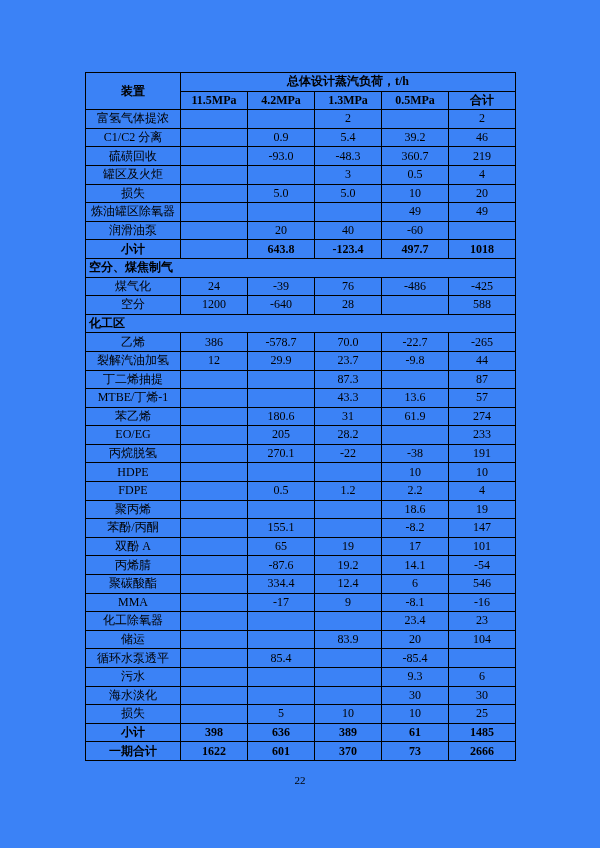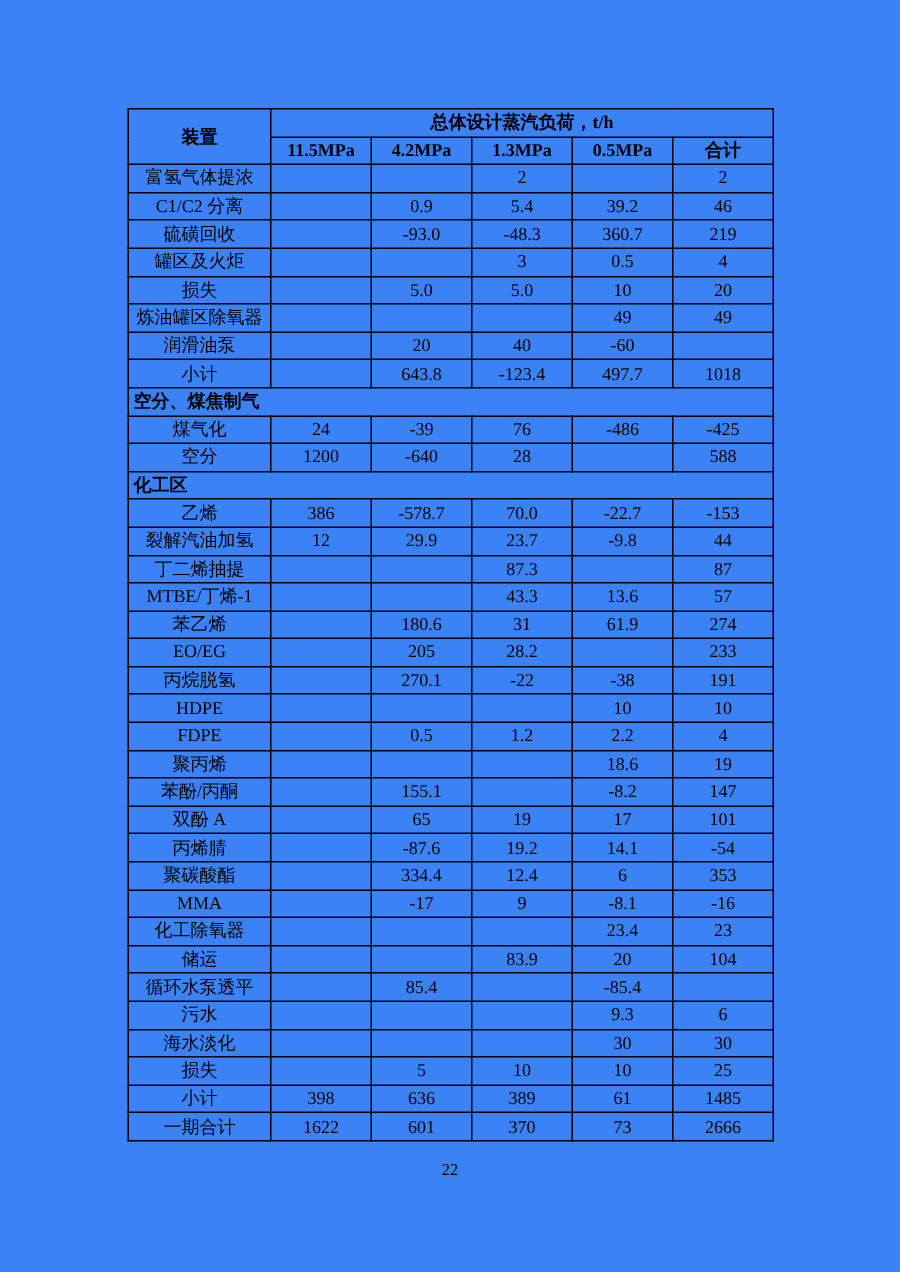--- a/index.html
+++ b/index.html
@@ -43,21 +43,21 @@
   td.label {
     text-align: left;
     padding-left: 4px;
   }
   tr.section td {
     font-weight: bold;
     text-align: left;
   }
   tr.subtotal td,
   tr.grandtotal td {
-    font-weight: normal;
+    font-weight: bold;
   }
   .page-number {
     position: absolute;
     top: 774px;
     left: 0;
     width: 100%;
     text-align: center;
     font-size: 11px;
   }
 </style>
@@ -174,21 +174,21 @@
         </tr>
         <tr class="section">
           <td colspan="6">化工区</td>
         </tr>
         <tr class="data">
           <td class="label">乙烯</td>
           <td>386</td>
           <td>-578.7</td>
           <td>70.0</td>
           <td>-22.7</td>
-          <td>-153</td>
+          <td>-265</td>
         </tr>
         <tr class="data">
           <td class="label">裂解汽油加氢</td>
           <td>12</td>
           <td>29.9</td>
           <td>23.7</td>
           <td>-9.8</td>
           <td>44</td>
         </tr>
         <tr class="data">
@@ -278,21 +278,21 @@
           <td>19.2</td>
           <td>14.1</td>
           <td>-54</td>
         </tr>
         <tr class="data">
           <td class="label">聚碳酸酯</td>
           <td></td>
           <td>334.4</td>
           <td>12.4</td>
           <td>6</td>
-          <td>353</td>
+          <td>546</td>
         </tr>
         <tr class="data">
           <td class="label">MMA</td>
           <td></td>
           <td>-17</td>
           <td>9</td>
           <td>-8.1</td>
           <td>-16</td>
         </tr>
         <tr class="data">

